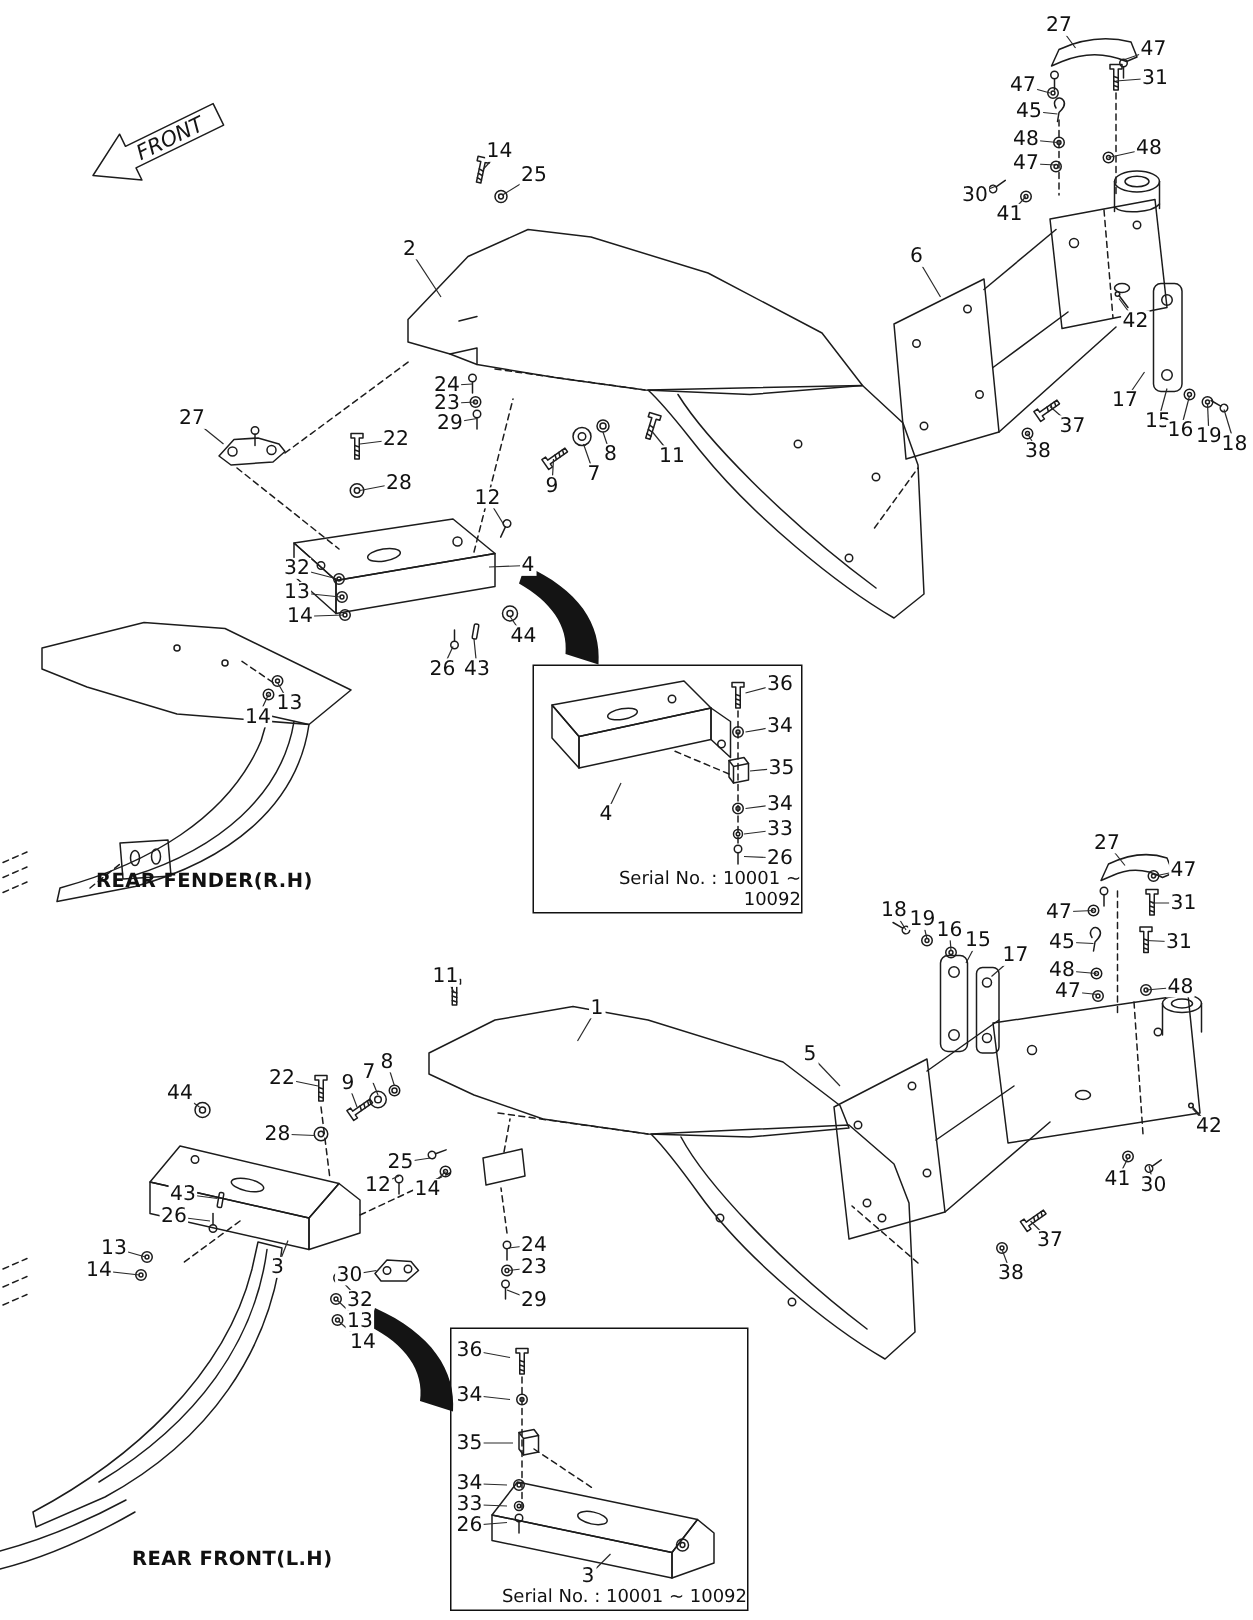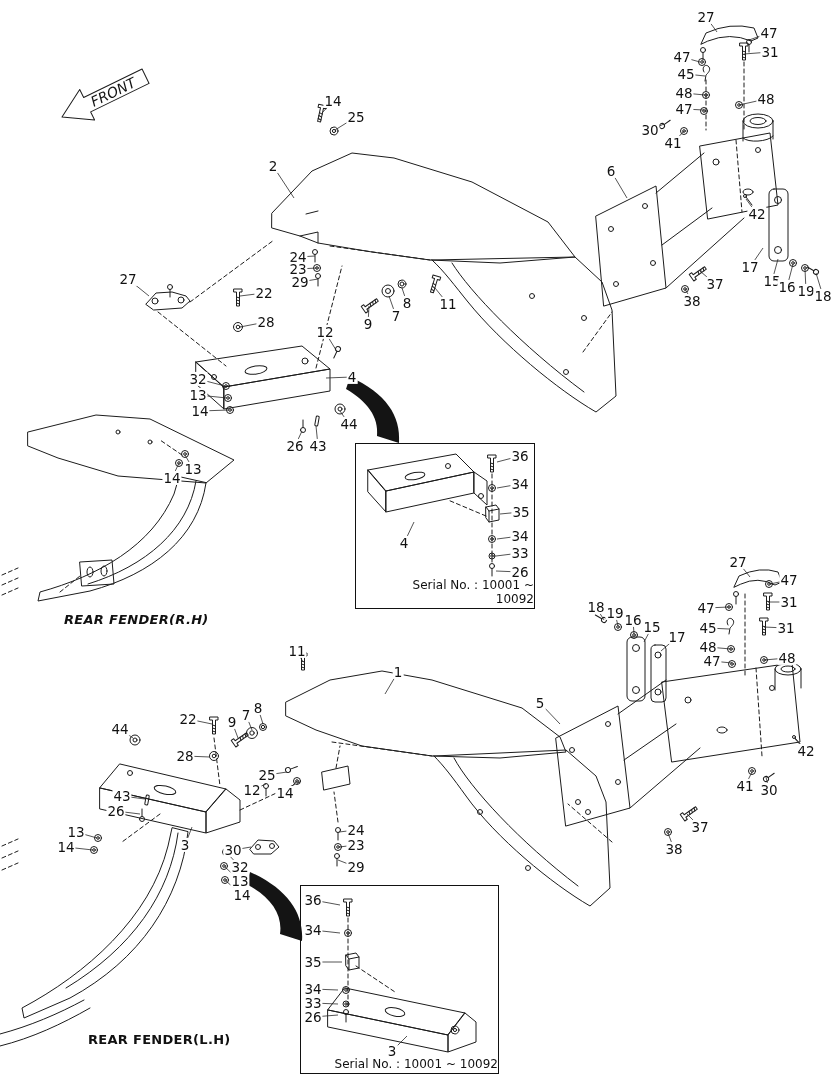--- a/index.html
+++ b/index.html
@@ -416,22 +416,22 @@
       </g>
     </svg>
 
   <div class="inset-box" style="left:355px;top:443px;width:178px;height:164px;">
     <div class="serial">Serial No. : 10001 ~ 10092</div>
   </div>
   <div class="inset-box" style="left:300px;top:885px;width:197px;height:187px;">
     <div class="serial">Serial No. : 10001 ~ 10092</div>
   </div>
 
-  <div class="fender-caption" style="left:64px;top:612px;font-style:italic;">REAR FENDER(R.H)</div>
-  <div class="fender-caption" style="left:88px;top:1032px;">REAR FENDER(L.H)</div>
+  <div class="fender-caption" style="left:64px;top:580px;">REAR FENDER(R.H)</div>
+  <div class="fender-caption" style="left:88px;top:1032px;">REAR FRONT(L.H)</div>
 
   <div>
       <div class="callout" style="left: 706px; top: 17px;">27</div>
       <div class="callout" style="left: 769px; top: 33px;">47</div>
       <div class="callout" style="left: 682px; top: 57px;">47</div>
       <div class="callout" style="left: 770px; top: 52px;">31</div>
       <div class="callout" style="left: 686px; top: 74px;">45</div>
       <div class="callout" style="left: 684px; top: 93px;">48</div>
       <div class="callout" style="left: 766px; top: 99px;">48</div>
       <div class="callout" style="left: 684px; top: 109px;">47</div>

